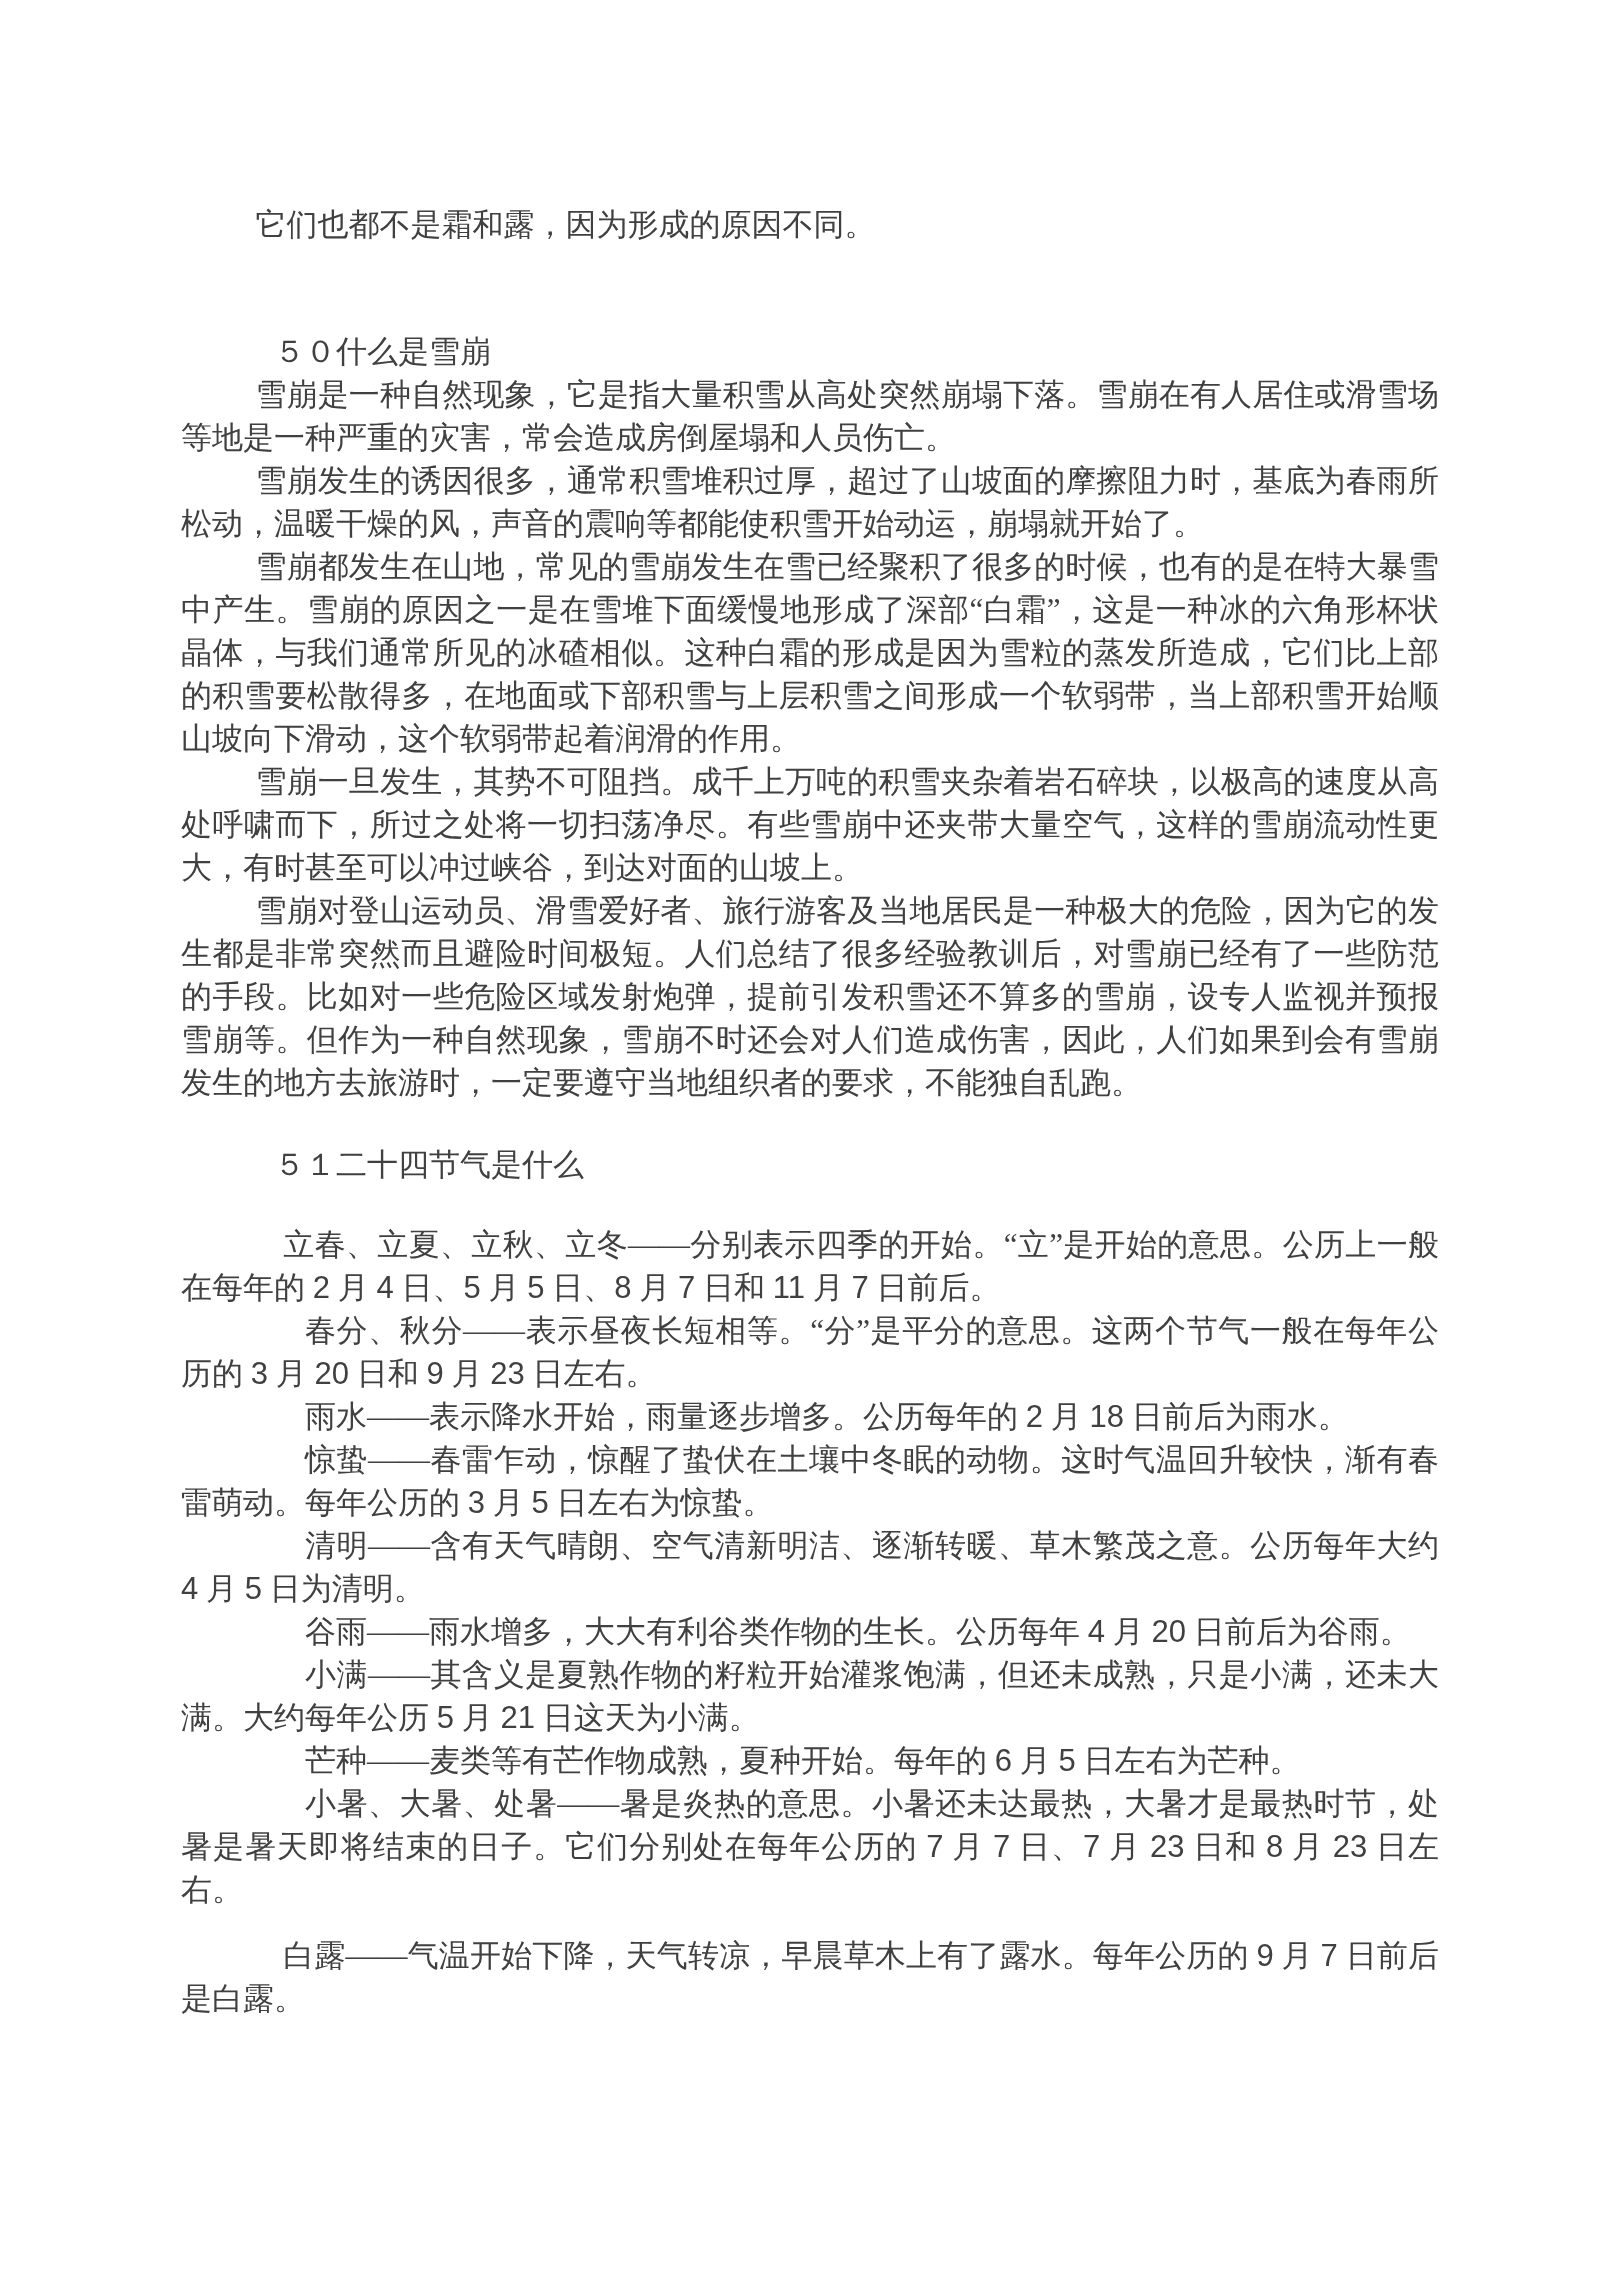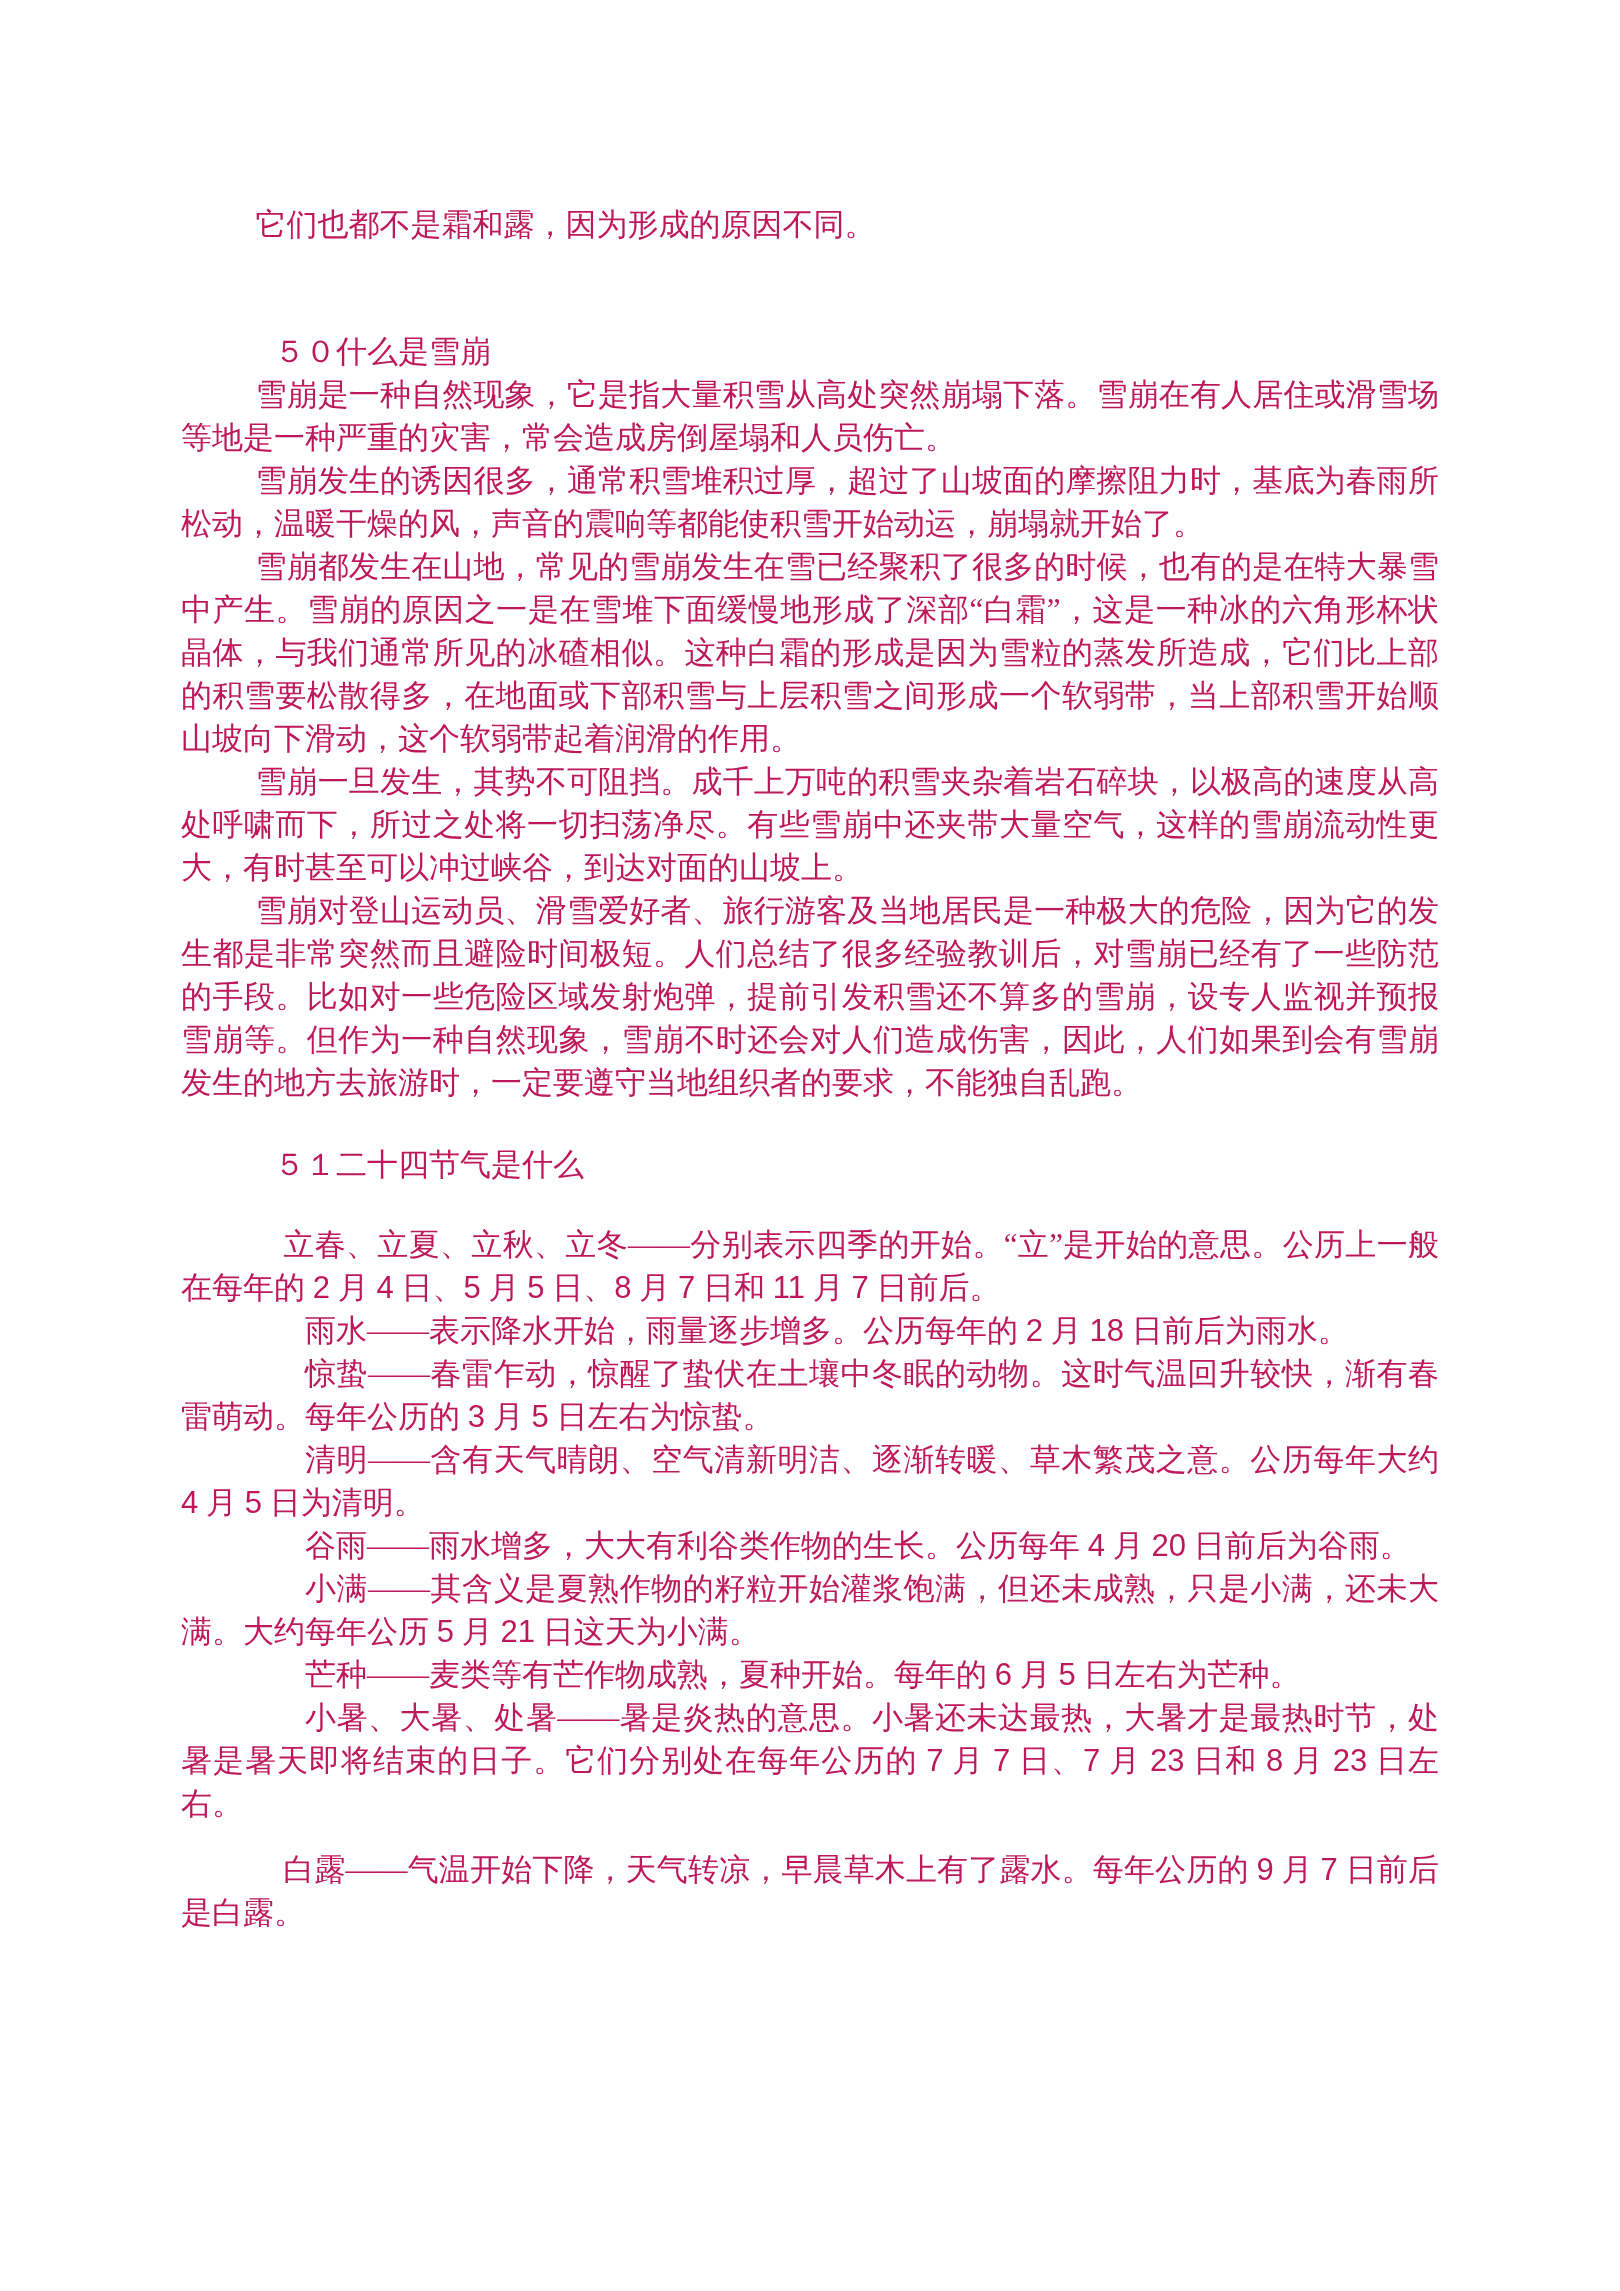--- a/index.html
+++ b/index.html
@@ -11,21 +11,21 @@
     overflow: hidden;
     font-family: "Liberation Serif", "DejaVu Serif", serif;
   }
   .content {
     position: absolute;
     left: 181px;
     top: 203px;
     width: 1258px;
     font-size: 31px;
     line-height: 43px;
-    color: #be185d;
+    color: #404040;
     text-align: justify;
   }
   .para { margin: 0; padding: 0; }
   .ind-24 { text-indent: 2.4em; }
   .ind-30 { text-indent: 3em; }
   .ind-33 { text-indent: 3.3em; margin-top: 23px; }
   .ind-40 { text-indent: 4em; }
   .intro  { margin-bottom: 84px; }
   .h51    { margin-top: 39px; margin-bottom: 37px; }
   .num    { font-family: "Liberation Sans", "DejaVu Sans", sans-serif; }
@@ -40,20 +40,21 @@
 
     <p class="para ind-30">５０什么是雪崩</p>
     <p class="para ind-24">雪崩是一种自然现象，它是指大量积雪从高处突然崩塌下落。雪崩在有人居住或滑雪场等地是一种严重的灾害，常会造成房倒屋塌和人员伤亡。</p>
     <p class="para ind-24">雪崩发生的诱因很多，通常积雪堆积过厚，超过了山坡面的摩擦阻力时，基底为春雨所松动，温暖干燥的风，声音的震响等都能使积雪开始动运，崩塌就开始了。</p>
     <p class="para ind-24">雪崩都发生在山地，常见的雪崩发生在雪已经聚积了很多的时候，也有的是在特大暴雪中产生。雪崩的原因之一是在雪堆下面缓慢地形成了深部“白霜”，这是一种冰的六角形杯状晶体，与我们通常所见的冰碴相似。这种白霜的形成是因为雪粒的蒸发所造成，它们比上部的积雪要松散得多，在地面或下部积雪与上层积雪之间形成一个软弱带，当上部积雪开始顺山坡向下滑动，这个软弱带起着润滑的作用。</p>
     <p class="para ind-24">雪崩一旦发生，其势不可阻挡。成千上万吨的积雪夹杂着岩石碎块，以极高的速度从高处呼啸而下，所过之处将一切扫荡净尽。有些雪崩中还夹带大量空气，这样的雪崩流动性更大，有时甚至可以冲过峡谷，到达对面的山坡上。</p>
     <p class="para ind-24">雪崩对登山运动员、滑雪爱好者、旅行游客及当地居民是一种极大的危险，因为它的发生都是非常突然而且避险时间极短。人们总结了很多经验教训后，对雪崩已经有了一些防范的手段。比如对一些危险区域发射炮弹，提前引发积雪还不算多的雪崩，设专人监视并预报雪崩等。但作为一种自然现象，雪崩不时还会对人们造成伤害，因此，人们如果到会有雪崩发生的地方去旅游时，一定要遵守当地组织者的要求，不能独自乱跑。</p>
 
     <p class="para ind-30 h51">５１二十四节气是什么</p>
     <p class="para ind-33">立春、立夏、立秋、立冬——分别表示四季的开始。“立”是开始的意思。公历上一般在每年的 <span class="num">2</span> 月 <span class="num">4</span> 日、<span class="num">5</span> 月 <span class="num">5</span> 日、<span class="num">8</span> 月 <span class="num">7</span> 日和 <span class="num">11</span> 月 <span class="num">7</span> 日前后。</p>
+    <p class="para ind-40">春分、秋分——表示昼夜长短相等。“分”是平分的意思。这两个节气一般在每年公历的 <span class="num">3</span> 月 <span class="num">20</span> 日和 <span class="num">9</span> 月 <span class="num">23</span> 日左右。</p>
     <p class="para ind-40">雨水——表示降水开始，雨量逐步增多。公历每年的 <span class="num">2</span> 月 <span class="num">18</span> 日前后为雨水。</p>
     <p class="para ind-40">惊蛰——春雷乍动，惊醒了蛰伏在土壤中冬眠的动物。这时气温回升较快，渐有春雷萌动。每年公历的 <span class="num">3</span> 月 <span class="num">5</span> 日左右为惊蛰。</p>
     <p class="para ind-40">清明——含有天气晴朗、空气清新明洁、逐渐转暖、草木繁茂之意。公历每年大约 <span class="num">4</span> 月 <span class="num">5</span> 日为清明。</p>
     <p class="para ind-40">谷雨——雨水增多，大大有利谷类作物的生长。公历每年 <span class="num">4</span> 月 <span class="num">20</span> 日前后为谷雨。</p>
     <p class="para ind-40">小满——其含义是夏熟作物的籽粒开始灌浆饱满，但还未成熟，只是小满，还未大满。大约每年公历 <span class="num">5</span> 月 <span class="num">21</span> 日这天为小满。</p>
     <p class="para ind-40">芒种——麦类等有芒作物成熟，夏种开始。每年的 <span class="num">6</span> 月 <span class="num">5</span> 日左右为芒种。</p>
     <p class="para ind-40">小暑、大暑、处暑——暑是炎热的意思。小暑还未达最热，大暑才是最热时节，处暑是暑天即将结束的日子。它们分别处在每年公历的 <span class="num">7</span> 月 <span class="num">7</span> 日、<span class="num">7</span> 月 <span class="num">23</span> 日和 <span class="num">8</span> 月 <span class="num">23</span> 日左右。</p>
     <p class="para ind-33">白露——气温开始下降，天气转凉，早晨草木上有了露水。每年公历的 <span class="num">9</span> 月 <span class="num">7</span> 日前后是白露。</p>
 
   </div>

